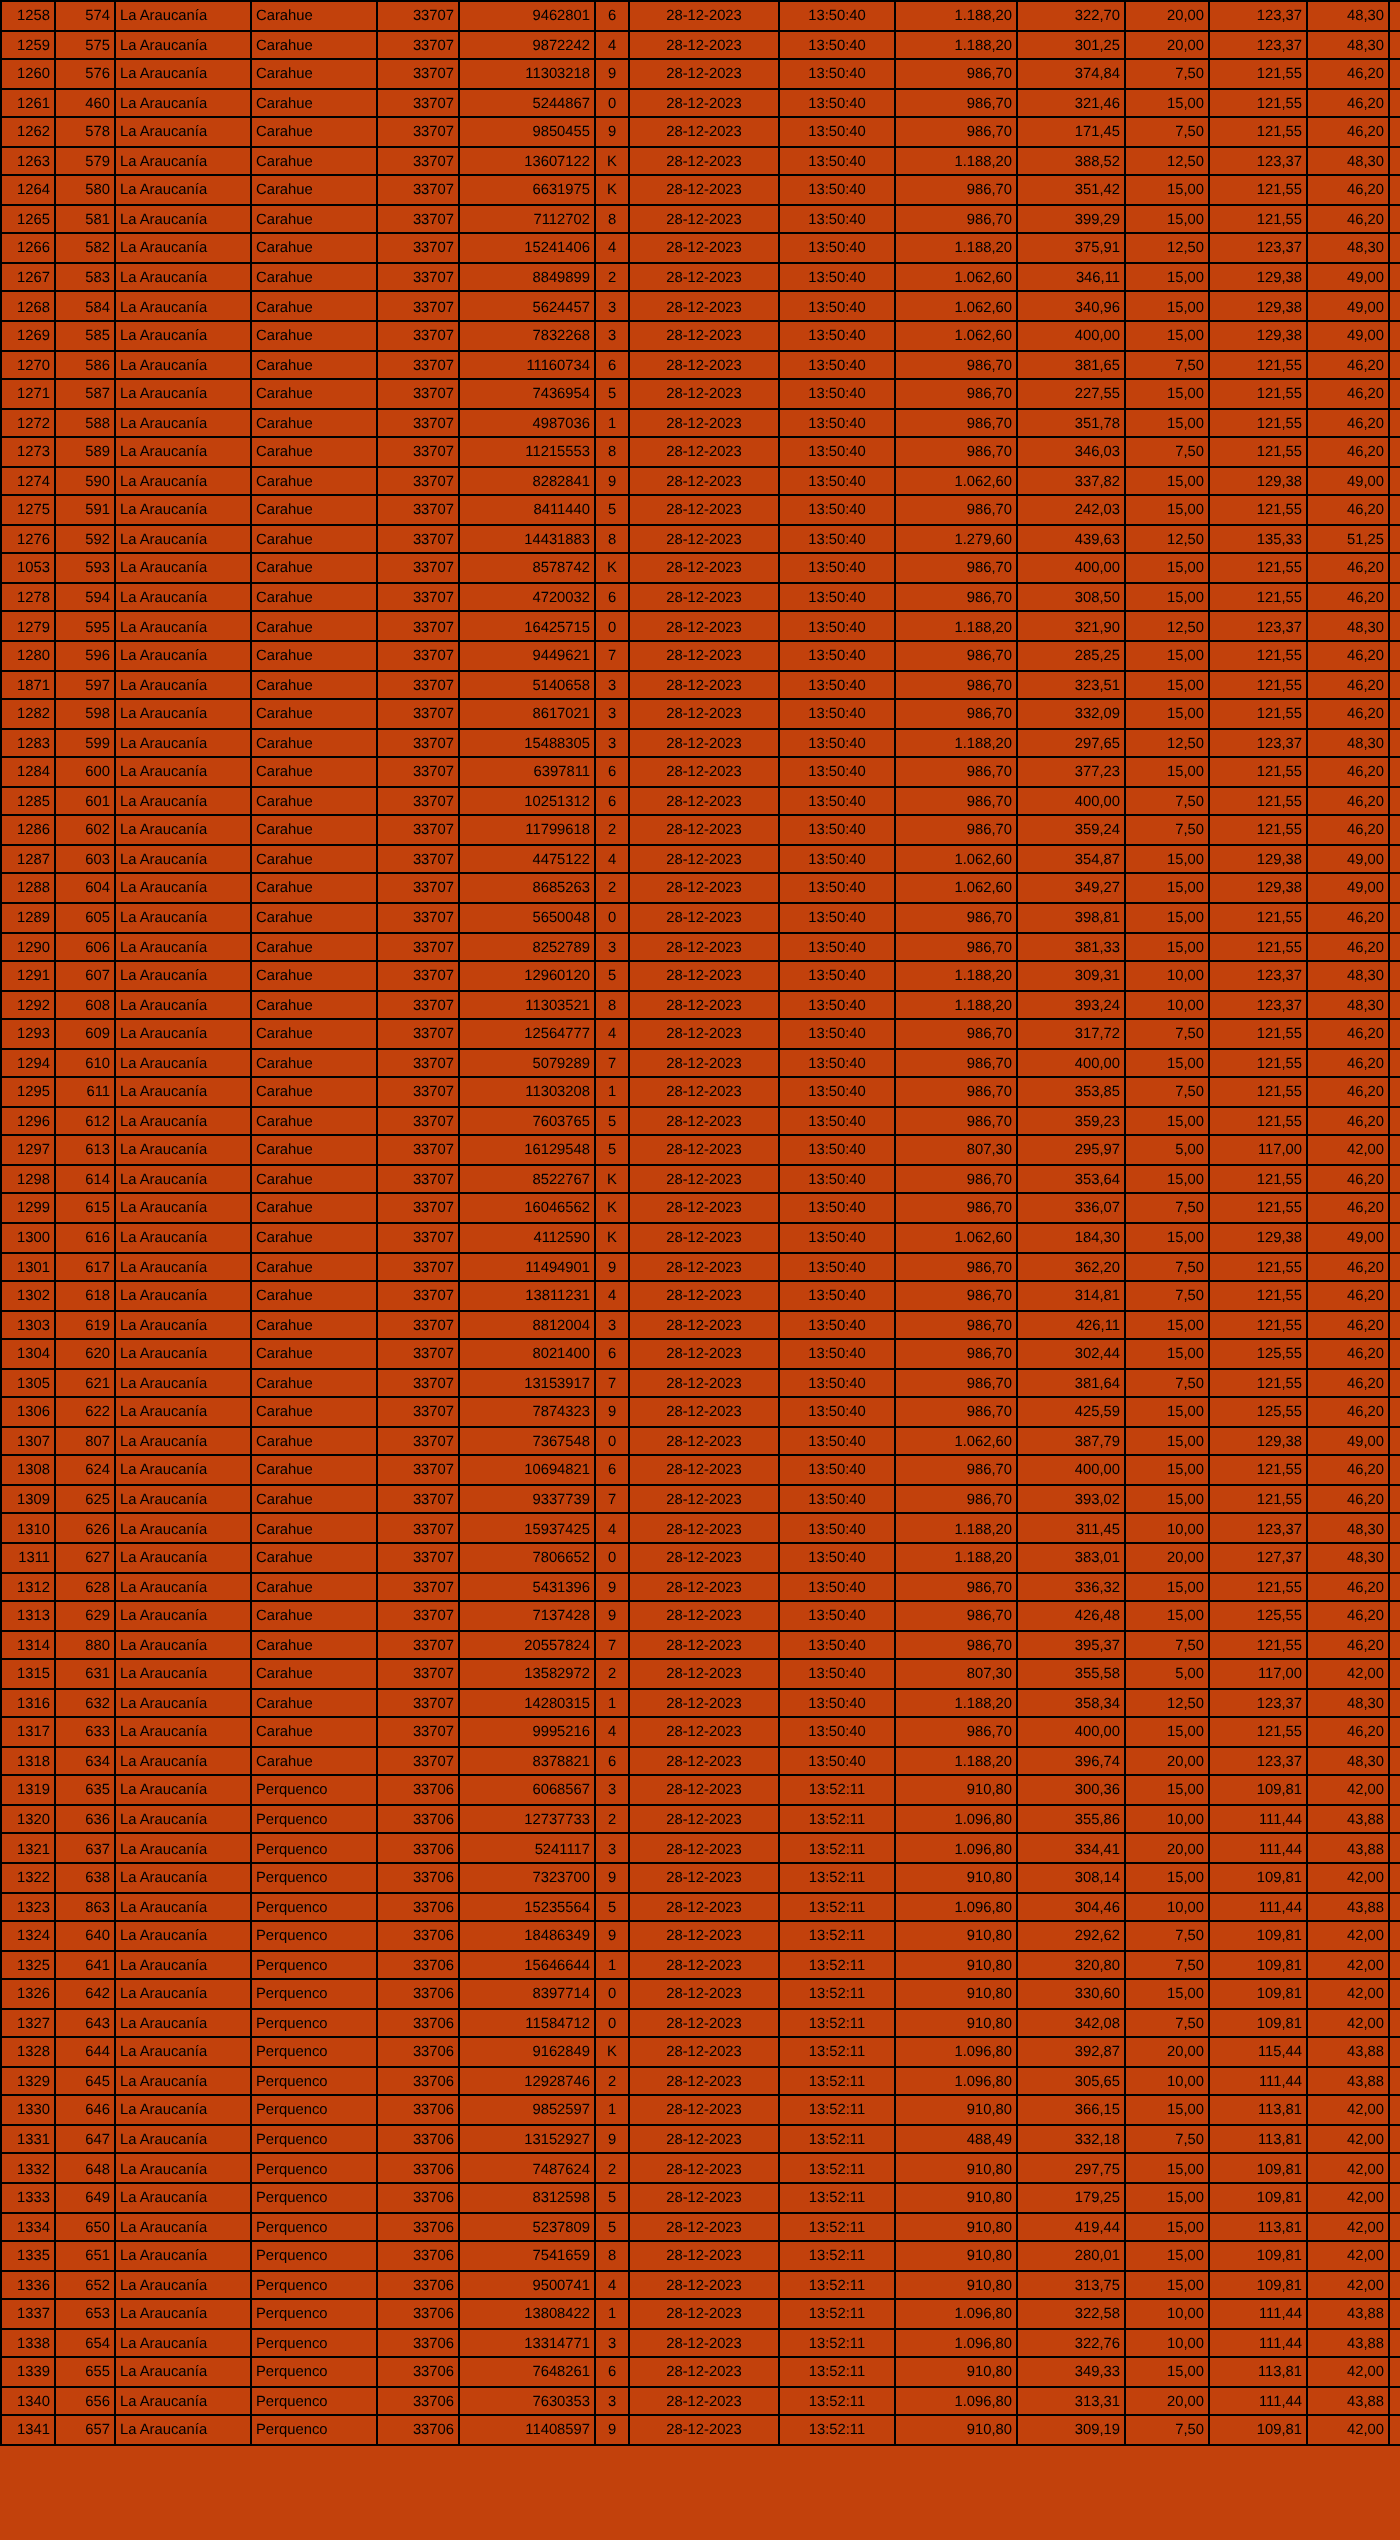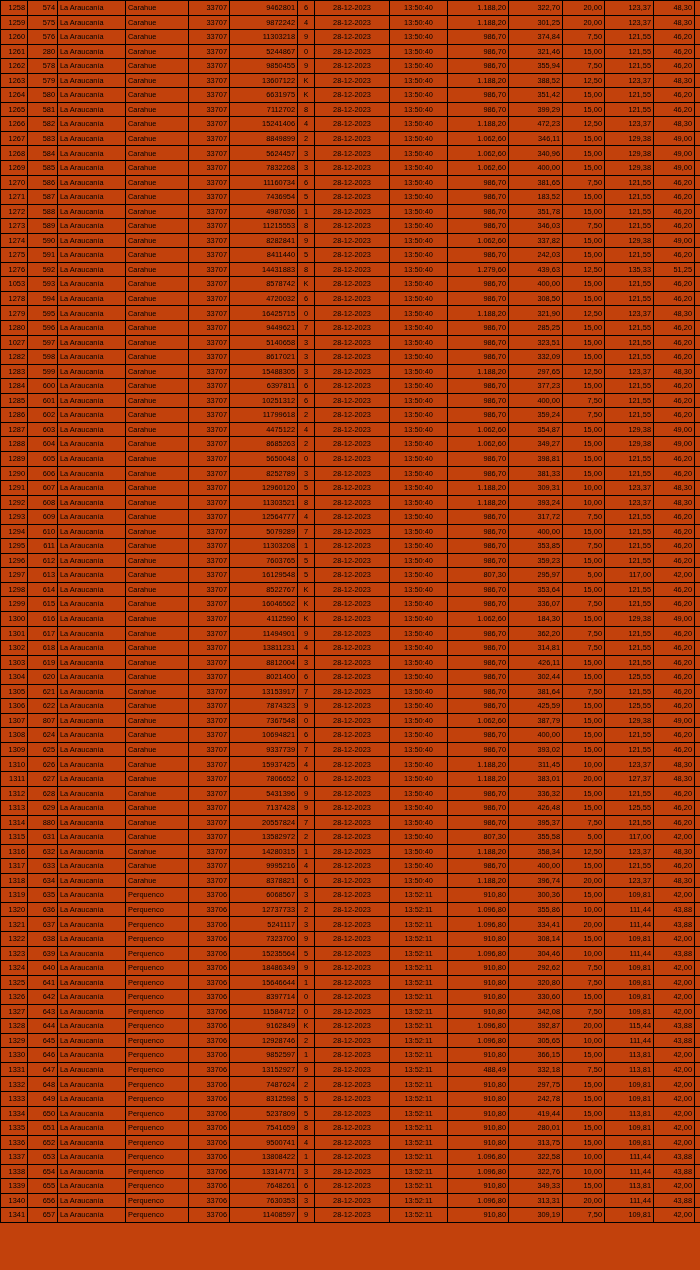--- a/index.html
+++ b/index.html
@@ -84,21 +84,21 @@
           <td class="c8">13:50:40</td>
           <td class="c9">986,70</td>
           <td class="c10">374,84</td>
           <td class="c11">7,50</td>
           <td class="c12">121,55</td>
           <td class="c13">46,20</td>
           <td class="c14">1.536,79</td>
         </tr>
         <tr>
           <td class="c0">1261</td>
-          <td class="c1">280</td>
+          <td class="c1">460</td>
           <td class="c2">La Araucanía</td>
           <td class="c3">Carahue</td>
           <td class="c4">33707</td>
           <td class="c5">5244867</td>
           <td class="c6">0</td>
           <td class="c7">28-12-2023</td>
           <td class="c8">13:50:40</td>
           <td class="c9">986,70</td>
           <td class="c10">321,46</td>
           <td class="c11">15,00</td>
@@ -110,21 +110,21 @@
           <td class="c0">1262</td>
           <td class="c1">578</td>
           <td class="c2">La Araucanía</td>
           <td class="c3">Carahue</td>
           <td class="c4">33707</td>
           <td class="c5">9850455</td>
           <td class="c6">9</td>
           <td class="c7">28-12-2023</td>
           <td class="c8">13:50:40</td>
           <td class="c9">986,70</td>
-          <td class="c10">355,94</td>
+          <td class="c10">171,45</td>
           <td class="c11">7,50</td>
           <td class="c12">121,55</td>
           <td class="c13">46,20</td>
           <td class="c14">1.471,18</td>
         </tr>
         <tr>
           <td class="c0">1263</td>
           <td class="c1">579</td>
           <td class="c2">La Araucanía</td>
           <td class="c3">Carahue</td>
@@ -178,21 +178,21 @@
           <td class="c0">1266</td>
           <td class="c1">582</td>
           <td class="c2">La Araucanía</td>
           <td class="c3">Carahue</td>
           <td class="c4">33707</td>
           <td class="c5">15241406</td>
           <td class="c6">4</td>
           <td class="c7">28-12-2023</td>
           <td class="c8">13:50:40</td>
           <td class="c9">1.188,20</td>
-          <td class="c10">472,23</td>
+          <td class="c10">375,91</td>
           <td class="c11">12,50</td>
           <td class="c12">123,37</td>
           <td class="c13">48,30</td>
           <td class="c14">1.748,28</td>
         </tr>
         <tr>
           <td class="c0">1267</td>
           <td class="c1">583</td>
           <td class="c2">La Araucanía</td>
           <td class="c3">Carahue</td>
@@ -263,21 +263,21 @@
           <td class="c0">1271</td>
           <td class="c1">587</td>
           <td class="c2">La Araucanía</td>
           <td class="c3">Carahue</td>
           <td class="c4">33707</td>
           <td class="c5">7436954</td>
           <td class="c6">5</td>
           <td class="c7">28-12-2023</td>
           <td class="c8">13:50:40</td>
           <td class="c9">986,70</td>
-          <td class="c10">183,52</td>
+          <td class="c10">227,55</td>
           <td class="c11">15,00</td>
           <td class="c12">121,55</td>
           <td class="c13">46,20</td>
           <td class="c14">1.475,33</td>
         </tr>
         <tr>
           <td class="c0">1272</td>
           <td class="c1">588</td>
           <td class="c2">La Araucanía</td>
           <td class="c3">Carahue</td>
@@ -423,21 +423,21 @@
           <td class="c7">28-12-2023</td>
           <td class="c8">13:50:40</td>
           <td class="c9">986,70</td>
           <td class="c10">285,25</td>
           <td class="c11">15,00</td>
           <td class="c12">121,55</td>
           <td class="c13">46,20</td>
           <td class="c14">1.454,70</td>
         </tr>
         <tr>
-          <td class="c0">1027</td>
+          <td class="c0">1871</td>
           <td class="c1">597</td>
           <td class="c2">La Araucanía</td>
           <td class="c3">Carahue</td>
           <td class="c4">33707</td>
           <td class="c5">5140658</td>
           <td class="c6">3</td>
           <td class="c7">28-12-2023</td>
           <td class="c8">13:50:40</td>
           <td class="c9">986,70</td>
           <td class="c10">323,51</td>
@@ -1138,21 +1138,21 @@
           <td class="c8">13:52:11</td>
           <td class="c9">910,80</td>
           <td class="c10">308,14</td>
           <td class="c11">15,00</td>
           <td class="c12">109,81</td>
           <td class="c13">42,00</td>
           <td class="c14">1.385,75</td>
         </tr>
         <tr>
           <td class="c0">1323</td>
-          <td class="c1">639</td>
+          <td class="c1">863</td>
           <td class="c2">La Araucanía</td>
           <td class="c3">Perquenco</td>
           <td class="c4">33706</td>
           <td class="c5">15235564</td>
           <td class="c6">5</td>
           <td class="c7">28-12-2023</td>
           <td class="c8">13:52:11</td>
           <td class="c9">1.096,80</td>
           <td class="c10">304,46</td>
           <td class="c11">10,00</td>
@@ -1317,21 +1317,21 @@
           <td class="c0">1333</td>
           <td class="c1">649</td>
           <td class="c2">La Araucanía</td>
           <td class="c3">Perquenco</td>
           <td class="c4">33706</td>
           <td class="c5">8312598</td>
           <td class="c6">5</td>
           <td class="c7">28-12-2023</td>
           <td class="c8">13:52:11</td>
           <td class="c9">910,80</td>
-          <td class="c10">242,78</td>
+          <td class="c10">179,25</td>
           <td class="c11">15,00</td>
           <td class="c12">109,81</td>
           <td class="c13">42,00</td>
           <td class="c14">1.361,22</td>
         </tr>
         <tr>
           <td class="c0">1334</td>
           <td class="c1">650</td>
           <td class="c2">La Araucanía</td>
           <td class="c3">Perquenco</td>

